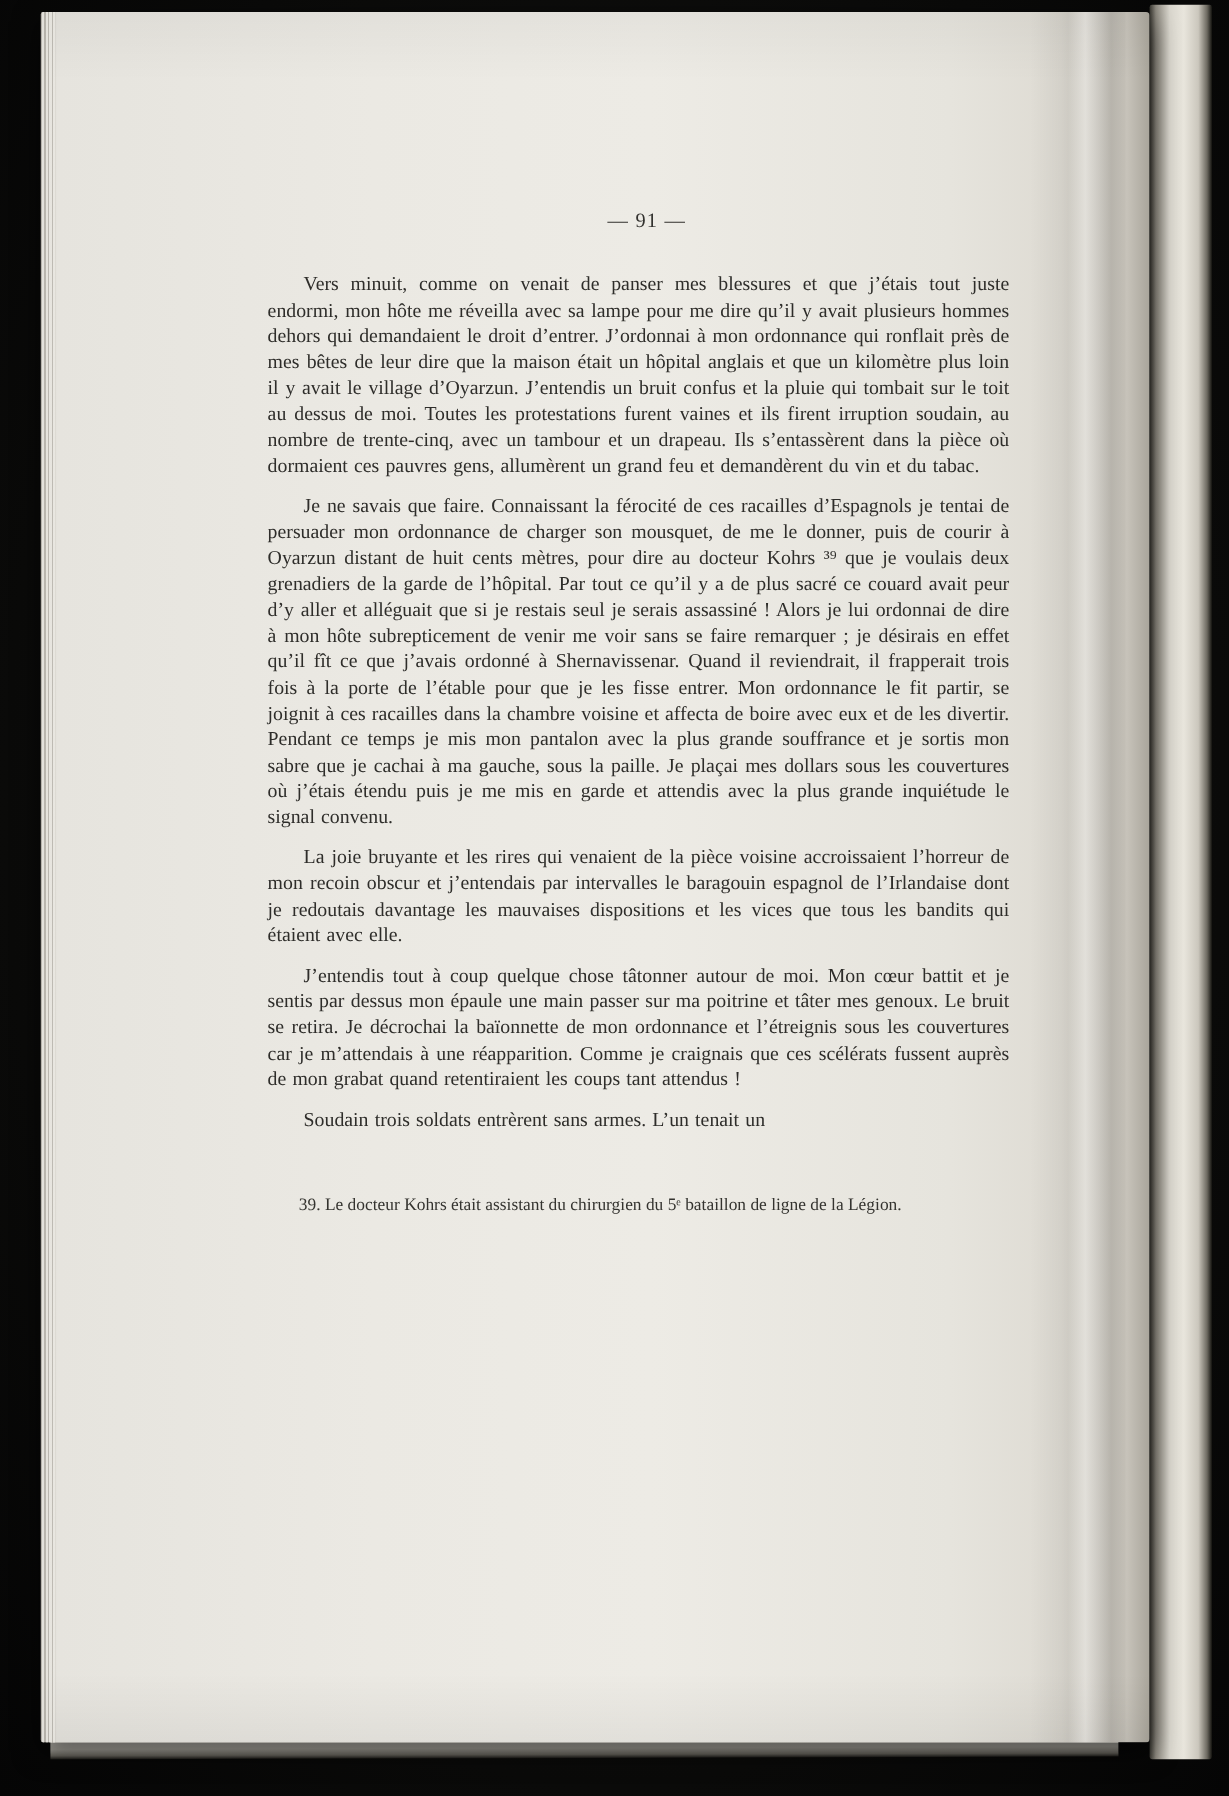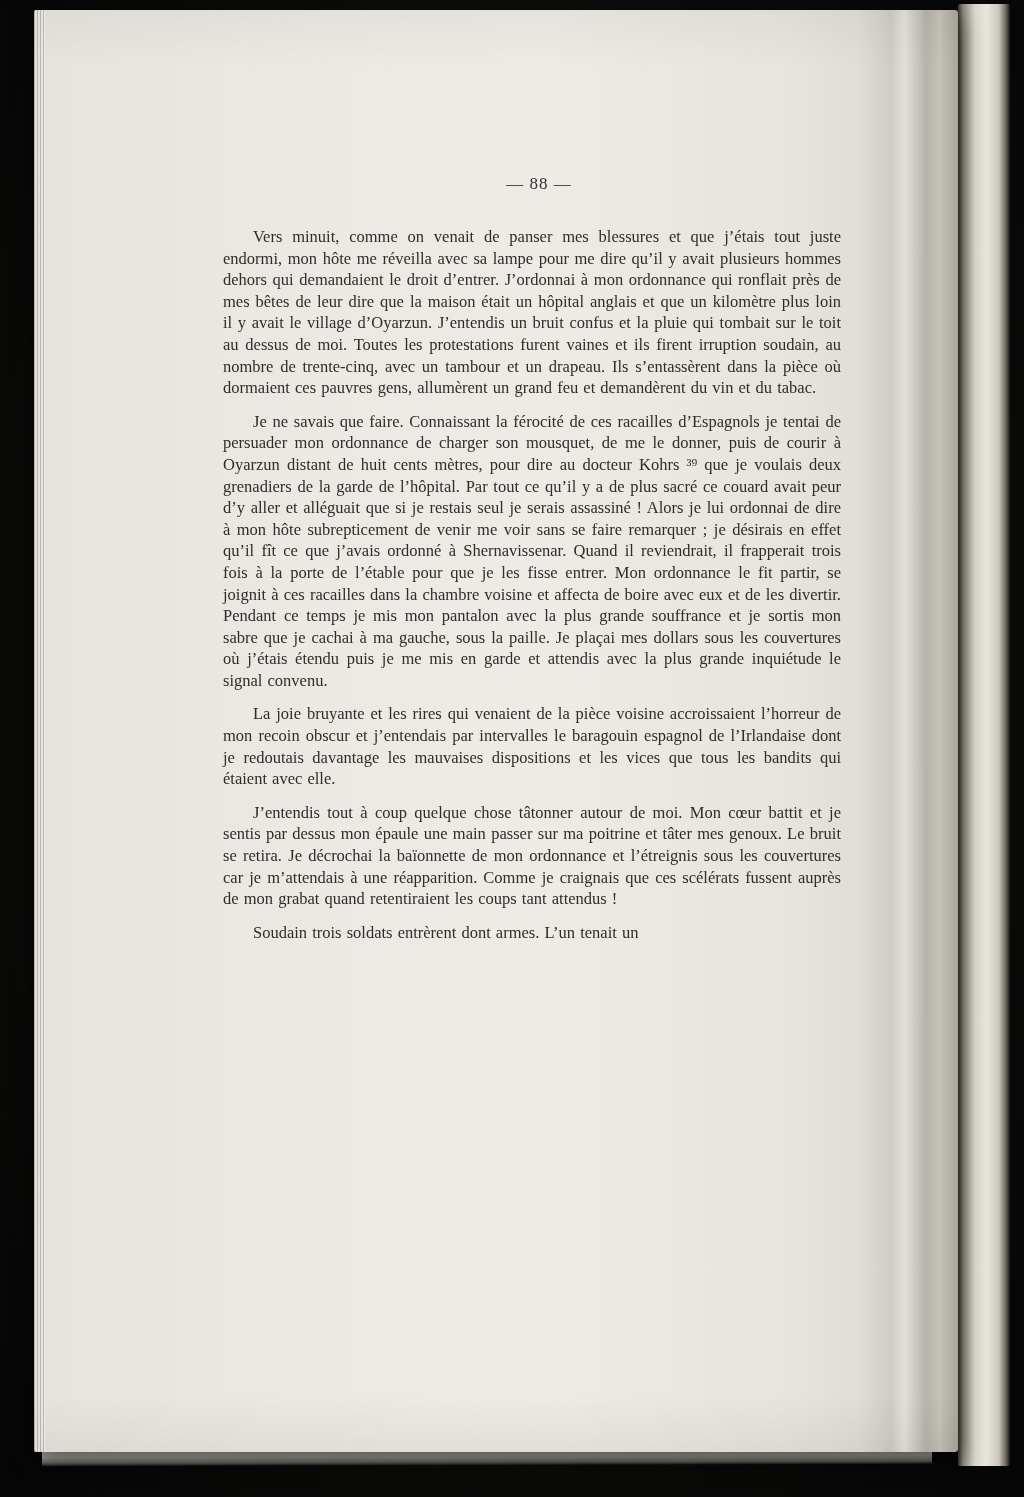--- a/index.html
+++ b/index.html
@@ -74,24 +74,25 @@
   }
 </style>
 </head>
 <body>
 
 <div class="scene">
   <div class="facing-edge"></div>
   <div class="bottom-edge"></div>
 
   <div class="main-page">
-    <div class="page-number">— 88 —</div>
+    <div class="page-number">— 91 —</div>
 
     <div class="text-block">
       <p class="para">Vers minuit, comme on venait de panser mes blessures et que j’étais tout juste endormi, mon hôte me réveilla avec sa lampe pour me dire qu’il y avait plusieurs hommes dehors qui demandaient le droit d’entrer. J’ordonnai à mon ordonnance qui ronflait près de mes bêtes de leur dire que la maison était un hôpital anglais et que un kilomètre plus loin il y avait le village d’Oyarzun. J’entendis un bruit confus et la pluie qui tombait sur le toit au dessus de moi. Toutes les protestations furent vaines et ils firent irruption soudain, au nombre de trente-cinq, avec un tambour et un drapeau. Ils s’entassèrent dans la pièce où dormaient ces pauvres gens, allumèrent un grand feu et demandèrent du vin et du tabac.</p>
       <p class="para">Je ne savais que faire. Connaissant la férocité de ces racailles d’Espagnols je tentai de persuader mon ordonnance de charger son mousquet, de me le donner, puis de courir à Oyarzun distant de huit cents mètres, pour dire au docteur Kohrs ³⁹ que je voulais deux grenadiers de la garde de l’hôpital. Par tout ce qu’il y a de plus sacré ce couard avait peur d’y aller et alléguait que si je restais seul je serais assassiné ! Alors je lui ordonnai de dire à mon hôte subrepticement de venir me voir sans se faire remarquer ; je désirais en effet qu’il fît ce que j’avais ordonné à Shernavissenar. Quand il reviendrait, il frapperait trois fois à la porte de l’étable pour que je les fisse entrer. Mon ordonnance le fit partir, se joignit à ces racailles dans la chambre voisine et affecta de boire avec eux et de les divertir. Pendant ce temps je mis mon pantalon avec la plus grande souffrance et je sortis mon sabre que je cachai à ma gauche, sous la paille. Je plaçai mes dollars sous les couvertures où j’étais étendu puis je me mis en garde et attendis avec la plus grande inquiétude le signal convenu.</p>
       <p class="para">La joie bruyante et les rires qui venaient de la pièce voisine accroissaient l’horreur de mon recoin obscur et j’entendais par intervalles le baragouin espagnol de l’Irlandaise dont je redoutais davantage les mauvaises dispositions et les vices que tous les bandits qui étaient avec elle.</p>
       <p class="para">J’entendis tout à coup quelque chose tâtonner autour de moi. Mon cœur battit et je sentis par dessus mon épaule une main passer sur ma poitrine et tâter mes genoux. Le bruit se retira. Je décrochai la baïonnette de mon ordonnance et l’étreignis sous les couvertures car je m’attendais à une réapparition. Comme je craignais que ces scélérats fussent auprès de mon grabat quand retentiraient les coups tant attendus !</p>
-      <p class="para">Soudain trois soldats entrèrent dont armes. L’un tenait un</p>
+      <p class="para">Soudain trois soldats entrèrent sans armes. L’un tenait un</p>
 
+      <div class="footnote">39. Le docteur Kohrs était assistant du chirurgien du 5ᵉ bataillon de ligne de la Légion.</div>
     </div>
   </div>
 </div>
 
 </body></html>

